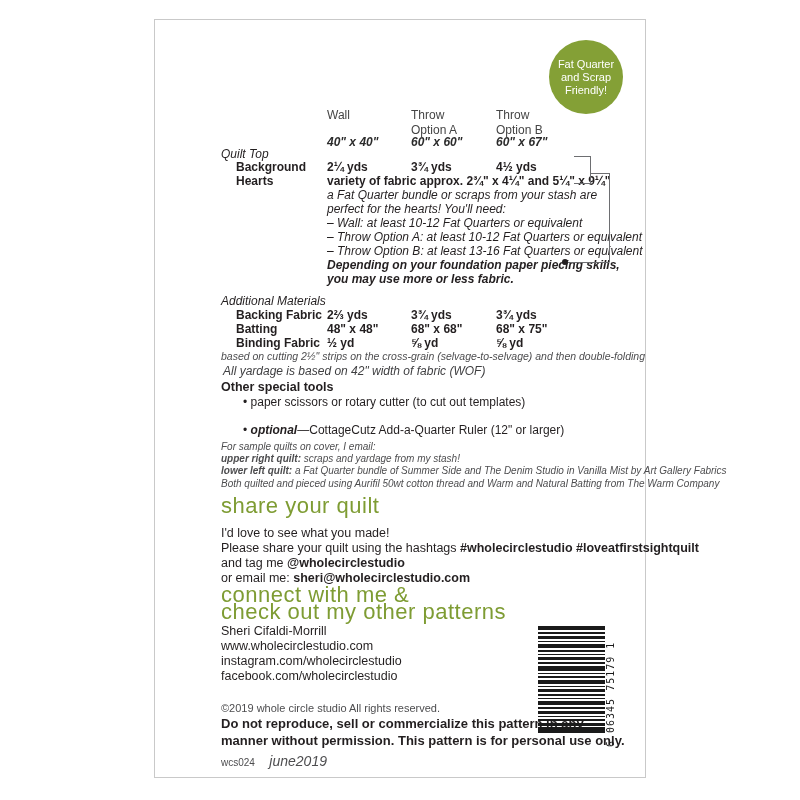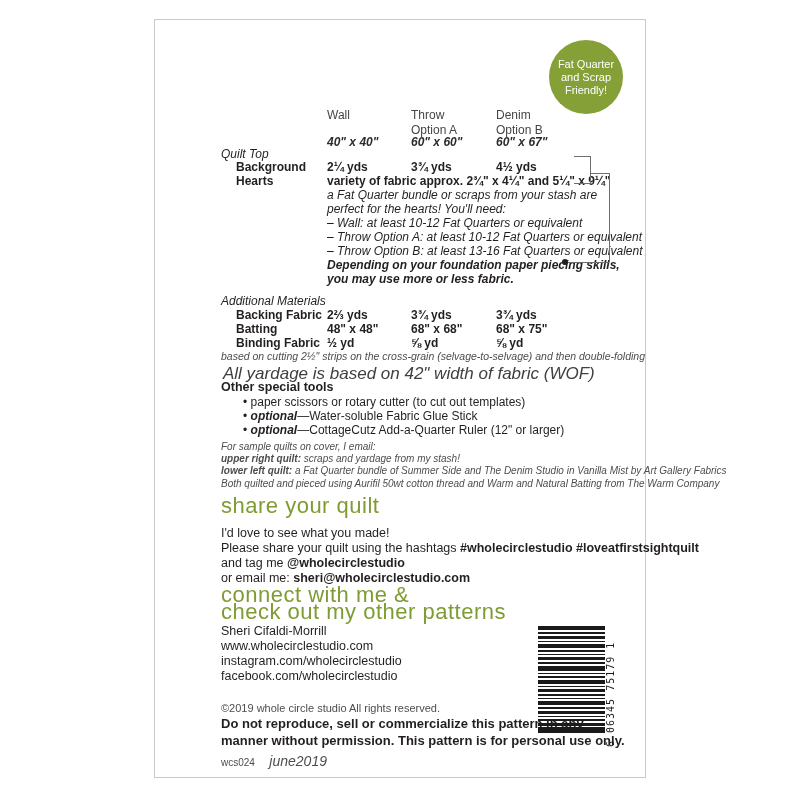--- a/index.html
+++ b/index.html
@@ -37,21 +37,21 @@
 
 
   <div class="badge">
     <div>Fat Quarter</div>
     <div>and Scrap</div>
     <div>Friendly!</div>
   </div>
 
   <div class="abs hdr" style="left:172px;top:88px;">Wall</div>
   <div class="abs hdr" style="left:256px;top:88px;">Throw Option A</div>
-  <div class="abs hdr" style="left:341px;top:88px;">Denim Option B</div>
+  <div class="abs hdr" style="left:341px;top:88px;">Throw Option B</div>
   <div class="abs size" style="left:172px;top:115px;">40" x 40"</div>
   <div class="abs size" style="left:256px;top:115px;">60" x 60"</div>
   <div class="abs size" style="left:341px;top:115px;">60" x 67"</div>
 
   <div class="abs it t12" style="left:66px;top:127px;">Quilt Top</div>
   <div class="abs b t12" style="left:81px;top:140px;">Background</div>
   <div class="abs b t12" style="left:172px;top:140px;">2¼ yds</div>
   <div class="abs b t12" style="left:256px;top:140px;">3¾ yds</div>
   <div class="abs b t12" style="left:341px;top:140px;">4½ yds</div>
   <div class="abs b t12" style="left:81px;top:154px;">Hearts</div>
@@ -77,25 +77,24 @@
   <div class="abs b t12" style="left:341px;top:288px;">3¾ yds</div>
   <div class="abs b t12" style="left:81px;top:302px;">Batting</div>
   <div class="abs b t12" style="left:172px;top:302px;">48" x 48"</div>
   <div class="abs b t12" style="left:256px;top:302px;">68" x 68"</div>
   <div class="abs b t12" style="left:341px;top:302px;">68" x 75"</div>
   <div class="abs b t12" style="left:81px;top:316px;">Binding Fabric</div>
   <div class="abs b t12" style="left:172px;top:316px;">½ yd</div>
   <div class="abs b t12" style="left:256px;top:316px;">⅝ yd</div>
   <div class="abs b t12" style="left:341px;top:316px;">⅝ yd</div>
   <div class="abs it gray" style="left:66px;top:330px;font-size:10.5px;">based on cutting 2½" strips on the cross-grain (selvage-to-selvage) and then double-folding</div>
-  <div class="abs it" style="left:68px;top:344px;font-size:17px;color:#3f3f41;">All yardage is based on 42" width of fabric (WOF)</div>
+  <div class="abs it" style="left:68px;top:344px;font-size:12px;color:#3f3f41;">All yardage is based on 42" width of fabric (WOF)</div>
 
   <div class="abs b" style="left:66px;top:360px;font-size:12.5px;">Other special tools</div>
   <div class="abs t12 bullet" style="left:88px;top:375px;"><span>paper scissors or rotary cutter (to cut out templates)</span></div>
-  <div class="abs t12 bullet" style="left:88px;top:389px;"><span class="bi">optional</span><span>—Water-soluble Fabric Glue Stick</span></div>
   <div class="abs t12 bullet" style="left:88px;top:403px;"><span class="bi">optional</span><span>—CottageCutz Add-a-Quarter Ruler (12" or larger)</span></div>
 
   <div class="abs it tiny gray" style="left:66px;top:421px;">For sample quilts on cover, I email:</div>
   <div class="abs it tiny gray" style="left:66px;top:433px;"><span class="b">upper right quilt:</span><span> scraps and yardage from my stash!</span></div>
   <div class="abs it tiny gray" style="left:66px;top:445px;"><span class="b">lower left quilt:</span><span> a Fat Quarter bundle of Summer Side and The Denim Studio in Vanilla Mist by Art Gallery Fabrics</span></div>
   <div class="abs it tiny gray" style="left:66px;top:458px;">Both quilted  and pieced using Aurifil 50wt cotton thread and Warm and Natural Batting from The Warm Company</div>
 
   <div class="abs h2 green" style="left:66px;top:477px;">share your quilt</div>
   <div class="abs t125" style="left:66px;top:506px;">I'd love to see what you made!</div>
   <div class="abs t125" style="left:66px;top:521px;"><span>Please share your quilt using the hashtags </span><span class="b">#wholecirclestudio #loveatfirstsightquilt</span></div>

